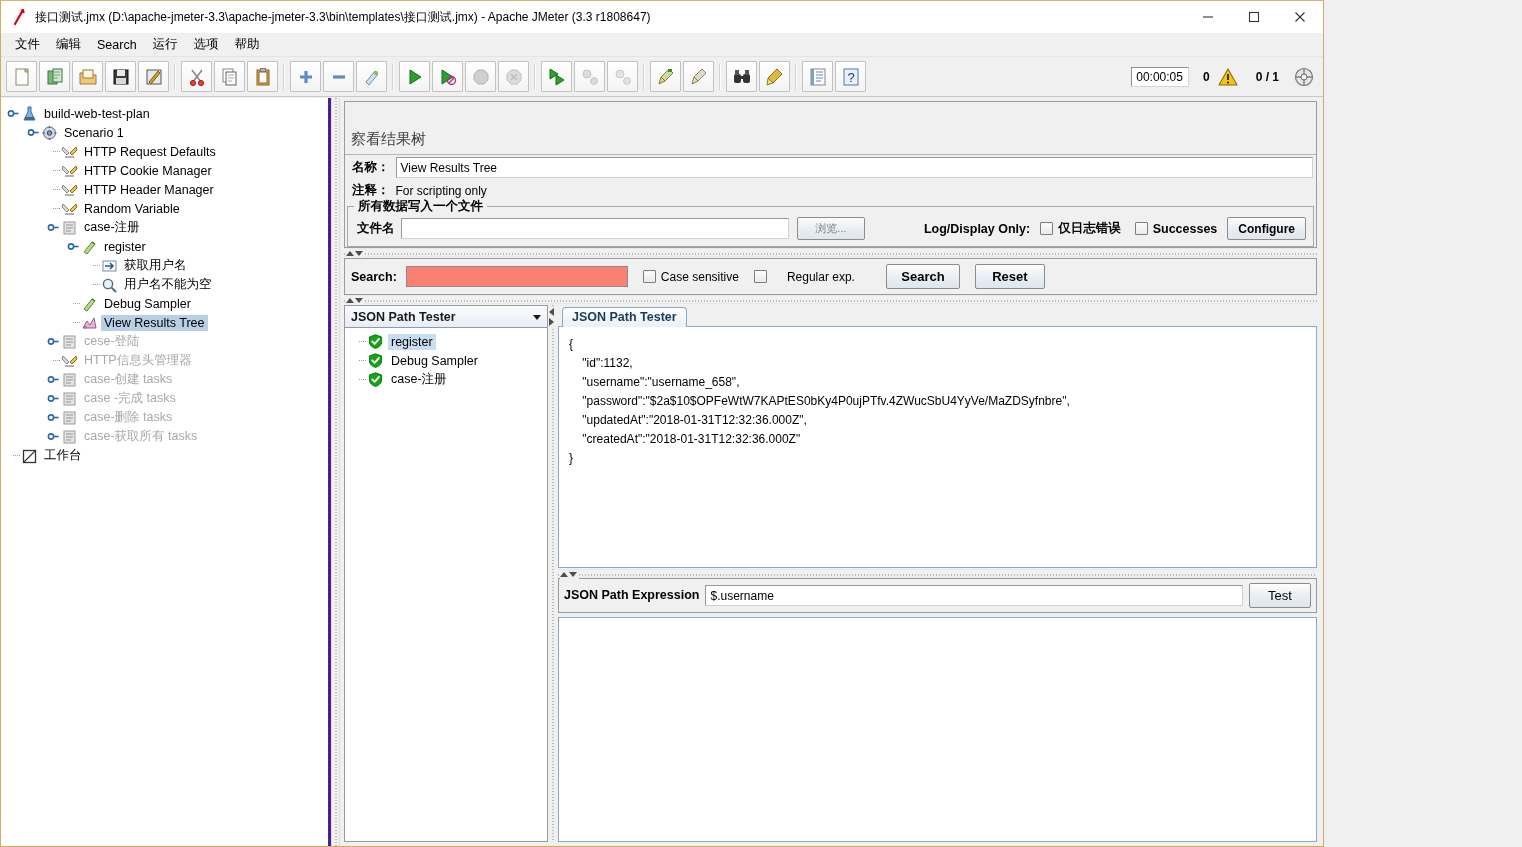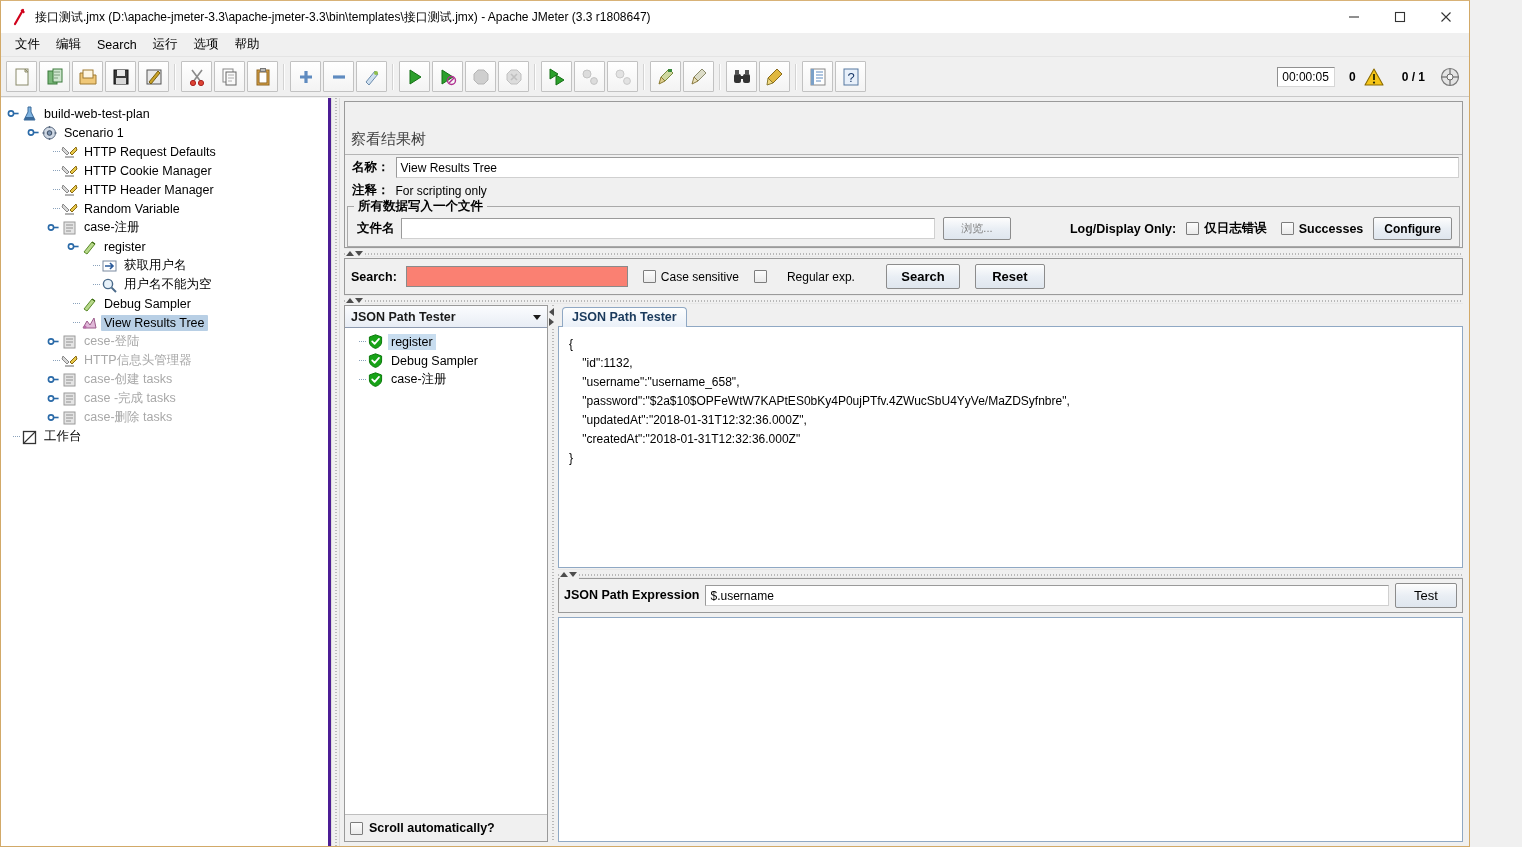--- a/index.html
+++ b/index.html
@@ -5,21 +5,21 @@
   * { box-sizing: border-box; }
   html, body {
     margin: 0; padding: 0;
     width: 1522px; height: 847px;
     overflow: hidden;
     font-family: "Liberation Sans", "DejaVu Sans", sans-serif;
     font-size: 12px;
     background: #f0f0f0;
   }
   .window {
-    width: 1470px; height: 847px;
+    width: 1324px; height: 847px;
     position: relative;
     background: #f0f0f0;
     border: 1px solid #d2a968;
     border-top: 1px solid #d8b277;
     overflow: hidden;
   }
 
   
   .titlebar {
     height: 32px;
@@ -829,20 +829,36 @@
                 <path d="M6.6 6.5 h5" stroke="#2a6aa8" stroke-width="1.6"></path>
               </svg>
             </span>
             <span class="ic">
               <svg width="17" height="16" viewBox="0 0 17 16">
                 <rect x="3" y="2" width="11" height="12" fill="#e4e4e4" stroke="#9a9a9a"></rect>
                 <path d="M5 5h7M5 8h7M5 11h5" stroke="#8a8a8a" stroke-width="0.9"></path>
               </svg>
             </span>
             <span class="lbl">case-删除 tasks</span>
+          </div>
+          <div class="tnode dim">
+            <span style="width: 40px; flex: 0 0 auto;"></span>
+            <span class="knob">
+              <svg width="13" height="13" viewBox="0 0 13 13">
+                <circle cx="4" cy="6.5" r="2.6" fill="none" stroke="#2a6aa8" stroke-width="1.6"></circle>
+                <path d="M6.6 6.5 h5" stroke="#2a6aa8" stroke-width="1.6"></path>
+              </svg>
+            </span>
+            <span class="ic">
+              <svg width="17" height="16" viewBox="0 0 17 16">
+                <rect x="3" y="2" width="11" height="12" fill="#e4e4e4" stroke="#9a9a9a"></rect>
+                <path d="M5 5h7M5 8h7M5 11h5" stroke="#8a8a8a" stroke-width="0.9"></path>
+              </svg>
+            </span>
+            <span class="lbl">case-获取所有 tasks</span>
           </div>
           <div class="tnode">
             <span style="width: 0px; flex: 0 0 auto;"></span>
             <span class="elbow"></span>
             <span class="ic">
               <svg width="17" height="16" viewBox="0 0 17 16">
                 <rect x="2.5" y="2.5" width="12" height="12" fill="#fff" stroke="#333" stroke-width="1.3"></rect>
                 <path d="M3 14 L14 3" stroke="#333" stroke-width="1.1"></path>
               </svg>
             </span>
@@ -953,24 +969,20 @@
                 <span class="elbow"></span>
                 <span class="ic" style="margin-right: 4px;">
                   <svg width="15" height="15" viewBox="0 0 15 15">
                     <path d="M7.5 0.8 L13.6 3 v5 c0 3 -3 5.6 -6.1 6.4 C4.4 13.6 1.4 11 1.4 8 V3 Z" fill="#17a317" stroke="#0d7a0d"></path>
                     <path d="M4.2 7.4 L6.6 9.8 L11 4.9" stroke="#fff" stroke-width="1.8" fill="none" stroke-linecap="round" stroke-linejoin="round"></path>
                   </svg>
                 </span>
                 <span class="rlbl">case-注册</span>
               </div>
             </div>
-          <div class="scrollauto">
-            <span class="cb"></span>
-            <span>Scroll automatically?</span>
-          </div>
         </div>
 
         <div class="vsplit2">
           <span class="arrows">
             <span class="tri left"></span>
             <span class="tri right"></span>
           </span>
         </div>
 
         <div class="detail-pane">

